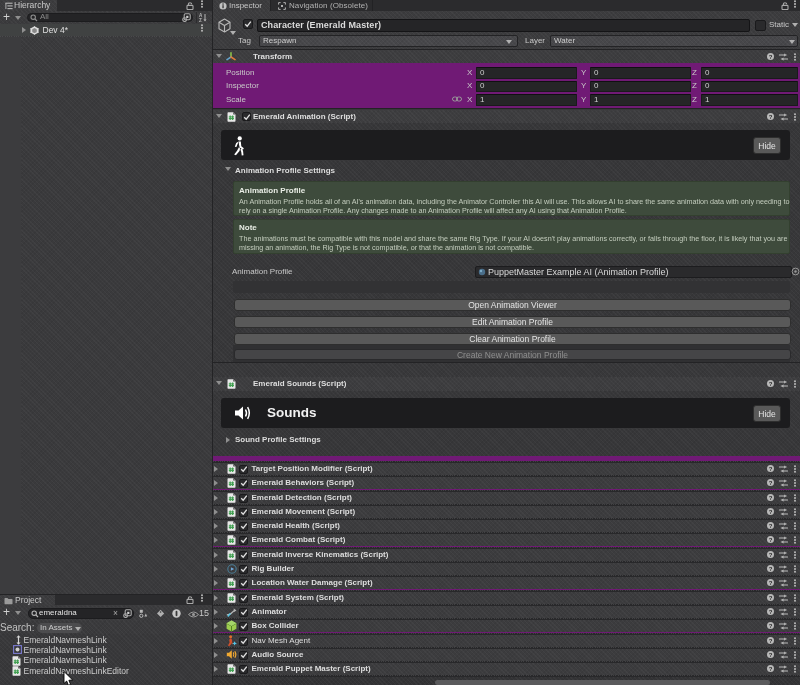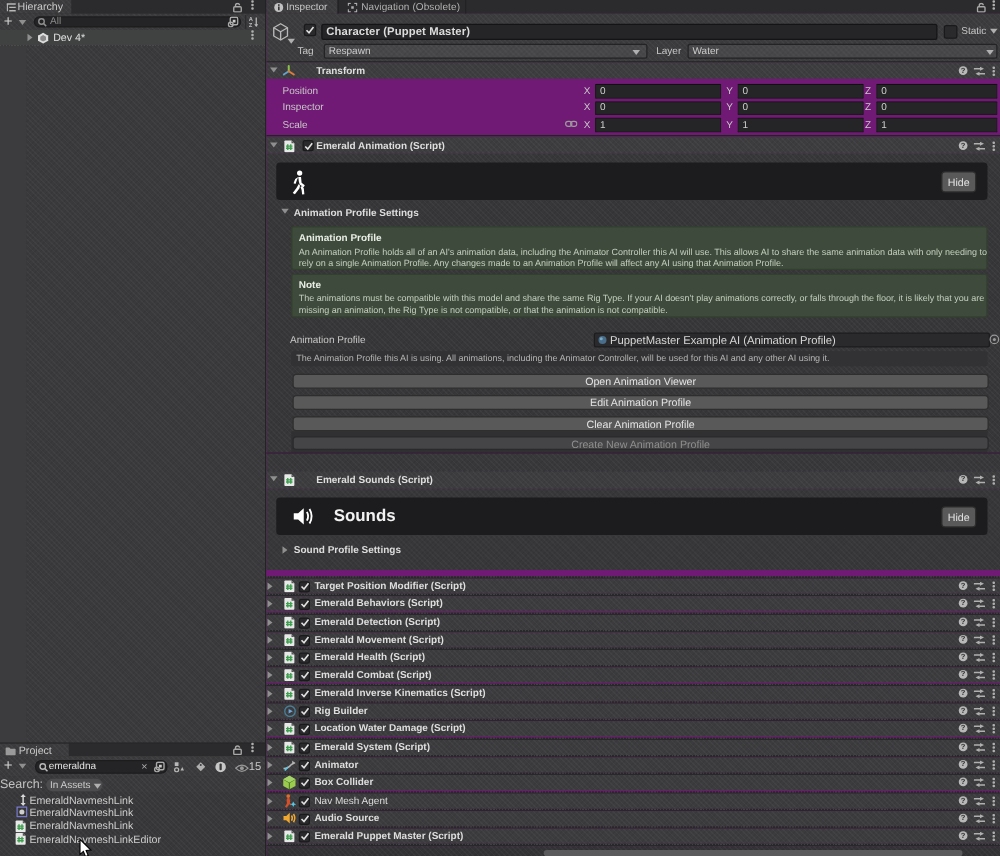--- a/index.html
+++ b/index.html
@@ -191,21 +191,21 @@
             <path d="M6.5 1 L12 4.2 L12 10.8 L6.5 14 L1 10.8 L1 4.2 Z"></path>
             <path d="M1 4.2 L6.5 7.4 L12 4.2 M6.5 7.4 L6.5 14"></path>
           </g>
         </svg></div>
 <div class="arrD" style="left:17px;top:31px;border-top-color:#b0b0b0"></div>
 <div class="abs" style="left:30px;top:19px;width:10px;height:10px;background-color:#2a2a2c;border:1px solid #1a1a1c;border-radius:2px"></div>
 <div class="abs" style="left:31px;top:20px;line-height:0"><svg width="8" height="8" viewBox="0 0 8 8">
           <path d="M1.2 4.2 L3.2 6.2 L6.8 1.6" fill="none" stroke="#e0e0e0" stroke-width="1.3"></path>
         </svg></div>
 <div class="abs" style="left:44px;top:19px;width:493px;height:12.5px;background-color:#252527;border:1px solid #141416;border-radius:2px"></div>
-<div class="abs" style="left:48px;top:19px;height:12.5px;line-height:12.5px;font-size:9px;color:#dcdcdc;font-weight:bold;letter-spacing:0.1px;white-space:nowrap">Character (Puppet Master)</div>
+<div class="abs" style="left:48px;top:19px;height:12.5px;line-height:12.5px;font-size:9px;color:#dcdcdc;font-weight:bold;letter-spacing:0.1px;white-space:nowrap">Character (Emerald Master)</div>
 <div class="abs" style="left:542px;top:19.5px;width:11px;height:11px;background-color:#2a2a2c;border:1px solid #1a1a1c;border-radius:2px"></div>
 <div class="abs" style="left:556px;top:19px;height:12.5px;line-height:12.5px;font-size:8px;color:#c8c8c8;white-space:nowrap">Static</div>
 <div class="arrD" style="left:579px;top:23px;border-top-color:#b0b0b0"></div>
 <div class="abs" style="left:25px;top:35px;height:12px;line-height:12px;font-size:8px;color:#c8c8c8;white-space:nowrap">Tag</div>
 <div class="ddown tex" style="left:46px;top:34.5px;width:259px;height:12.5px"></div>
 <div class="abs" style="left:50px;top:35px;height:12px;line-height:12px;font-size:8px;color:#cdcdcd;white-space:nowrap">Respawn</div>
 <div class="arrD" style="left:293px;top:39.5px;border-top-color:#b0b0b0"></div>
 <div class="abs" style="left:312px;top:35px;height:12px;line-height:12px;font-size:8px;color:#c8c8c8;white-space:nowrap">Layer</div>
 <div class="ddown tex" style="left:337px;top:34.5px;width:248px;height:12.5px"></div>
 <div class="abs" style="left:341px;top:35px;height:12px;line-height:12px;font-size:8px;color:#cdcdcd;white-space:nowrap">Water</div>
@@ -321,21 +321,20 @@
 <div class="abs" style="left:265px;top:267.5px;line-height:0"><svg width="8" height="8" viewBox="0 0 8 8">
           <circle cx="4" cy="4" r="3.2" fill="#4a6e8a"></circle>
           <circle cx="3" cy="3" r="1.2" fill="#7aaac8"></circle>
         </svg></div>
 <div class="abs" style="left:275px;top:265.5px;height:12.5px;line-height:12.5px;font-size:9px;color:#d8d8d8;white-space:nowrap">PuppetMaster Example AI (Animation Profile)</div>
 <div class="abs" style="left:578px;top:267px;line-height:0"><svg width="9" height="9" viewBox="0 0 9 9">
           <circle cx="4.5" cy="4.5" r="3.4" fill="none" stroke="#999" stroke-width="1"></circle>
           <circle cx="4.5" cy="4.5" r="1.2" fill="#999"></circle>
         </svg></div>
 <div class="abs" style="left:20px;top:281px;width:557px;height:12px;background-color:#323234;border-radius:2px"></div>
-<div class="abs" style="left:24px;top:282px;height:10px;line-height:10px;font-size:7.2px;color:#b4b4b4;white-space:nowrap">The Animation Profile this AI is using. All animations, including the Animator Controller, will be used for this AI and any other AI using it.</div>
 <div class="btn" style="top:299px;height:11.5px;line-height:11px">Open Animation Viewer</div>
 <div class="btn" style="top:316px;height:11.5px;line-height:11px">Edit Animation Profile</div>
 <div class="btn" style="top:333px;height:11.5px;line-height:11px">Clear Animation Profile</div>
 <div class="abs" style="left:20px;top:345px;width:557px;height:17px;background-color:#303032"></div>
 <div class="btn" style="top:348.5px;height:11.5px;line-height:11px;background-color:#454547;color:#8f8f8f;border-color:#2a2a2c">Create New Animation Profile</div>
 <div class="abs" style="left:0;top:362px;width:587px;height:1px;background-color:#232325"></div>
 <div class="abs tex" style="left:0;top:363px;width:587px;height:13.5px;background-color:#38383a"></div>
 <div class="hdrsep" style="top:376.5px"></div>
 <div class="abs tex" style="left:0;top:377px;width:587px;height:13.5px;background-color:#3d3d3f"></div>
 <div class="arrD" style="left:3px;top:381px"></div>

